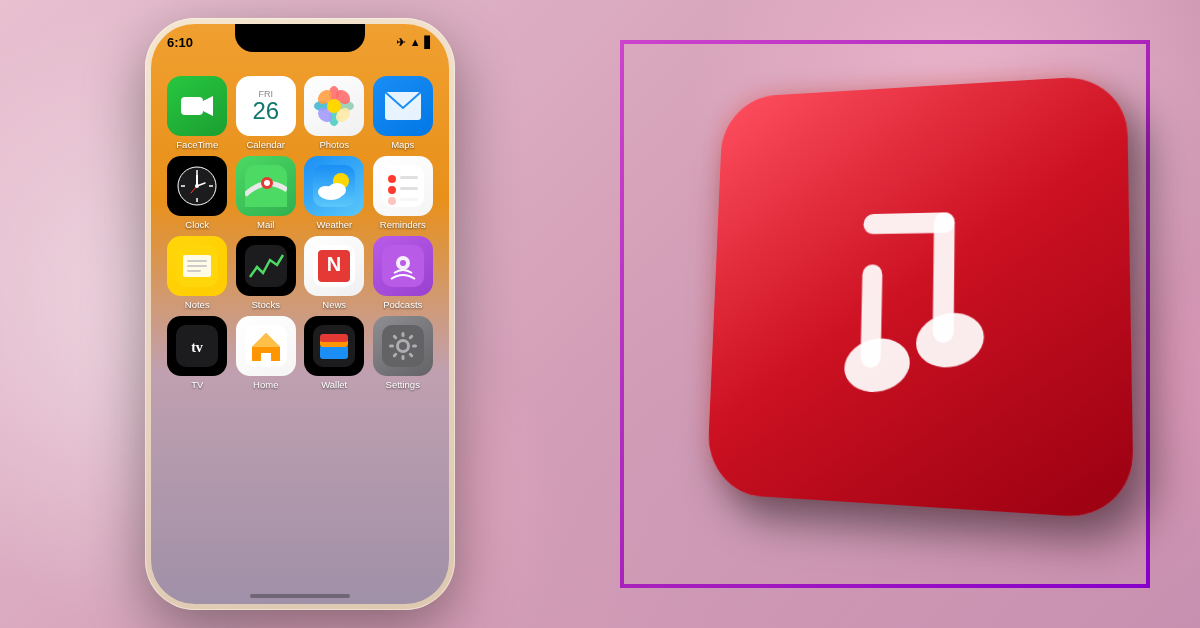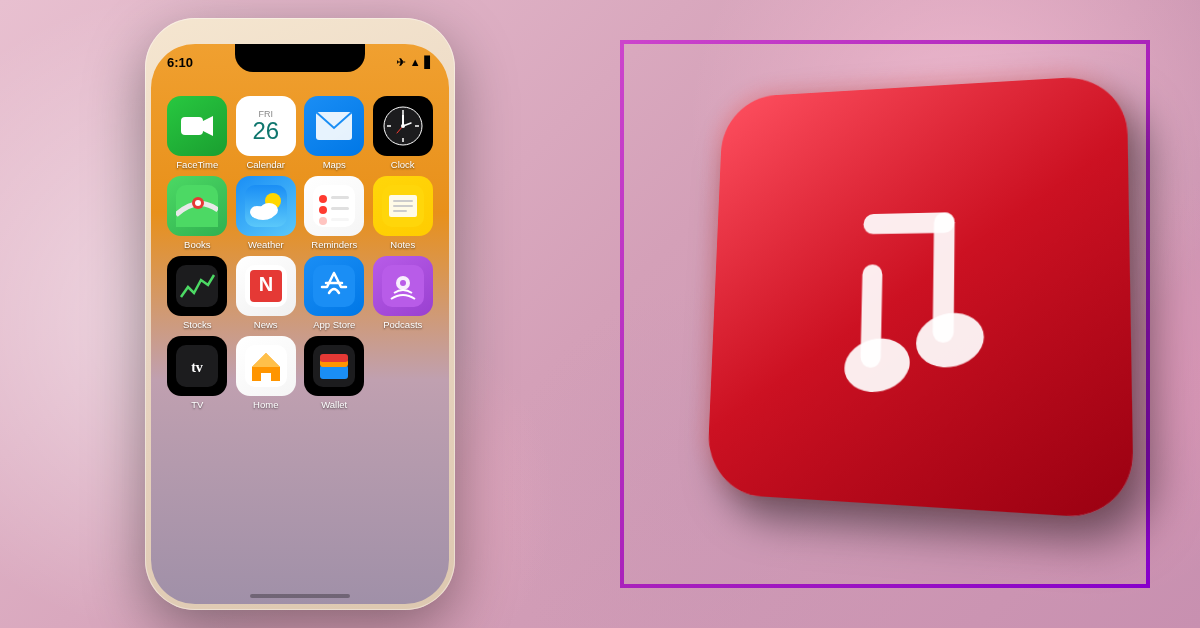--- a/index.html
+++ b/index.html
@@ -73,21 +73,20 @@
 
     .iphone-inner {
       position: absolute;
       top: 6px;
       left: 6px;
       right: 6px;
       bottom: 6px;
       border-radius: 44px;
       overflow: hidden;
       background: linear-gradient(180deg, #f0a030 0%, #e8901a 30%, #c0a0b0 60%, #a090a8 100%);
-      margin-top: 20px;
     }
 
     
     .notch {
       position: absolute;
       top: 0;
       left: 50%;
       transform: translateX(-50%);
       width: 130px;
       height: 28px;
@@ -260,20 +259,37 @@
       </div>
 
       <div class="app-item">
         <div class="app-icon icon-calendar">
           <span class="cal-day">FRI</span>
           <span class="cal-num">26</span>
         </div>
         <span class="app-label">Calendar</span>
       </div>
 
+      <div class="app-item">
+        <div class="app-icon icon-photos">
+          <svg width="40" height="40" viewBox="0 0 40 40">
+            <circle cx="20" cy="20" r="7" fill="#FFD700"></circle>
+            <ellipse cx="20" cy="8" rx="5" ry="8" fill="#FF6B6B" opacity="0.9"></ellipse>
+            <ellipse cx="20" cy="32" rx="5" ry="8" fill="#4ECDC4" opacity="0.9"></ellipse>
+            <ellipse cx="8" cy="20" rx="8" ry="5" fill="#45B7D1" opacity="0.9"></ellipse>
+            <ellipse cx="32" cy="20" rx="8" ry="5" fill="#96CEB4" opacity="0.9"></ellipse>
+            <ellipse cx="11" cy="11" rx="6" ry="8" fill="#FF9F43" opacity="0.9" transform="rotate(45 11 11)"></ellipse>
+            <ellipse cx="29" cy="11" rx="6" ry="8" fill="#FF6B6B" opacity="0.9" transform="rotate(-45 29 11)"></ellipse>
+            <ellipse cx="11" cy="29" rx="6" ry="8" fill="#A29BFE" opacity="0.9" transform="rotate(-45 11 29)"></ellipse>
+            <ellipse cx="29" cy="29" rx="6" ry="8" fill="#FFEAA7" opacity="0.9" transform="rotate(45 29 29)"></ellipse>
+            <circle cx="20" cy="20" r="7" fill="#FFD700"></circle>
+          </svg>
+        </div>
+        <span class="app-label">Photos</span>
+      </div>
 
 
       <div class="app-item">
         <div class="app-icon icon-mail">
           <svg width="36" height="28" viewBox="0 0 36 28">
             <rect x="0" y="0" width="36" height="28" rx="3" fill="white" opacity="0.9"></rect>
             <polyline points="0,0 18,16 36,0" fill="none" stroke="#1a8ef5" stroke-width="2"></polyline>
           </svg>
         </div>
         <span class="app-label">Maps</span>
@@ -306,21 +322,21 @@
           <svg width="42" height="42" viewBox="0 0 42 42">
             <rect width="42" height="42" rx="10" fill="#4cd964"></rect>
             <rect x="0" y="20" width="42" height="22" rx="0" fill="#4cd964"></rect>
 
             <path d="M0 30 Q21 10 42 25" stroke="#e8e8e8" stroke-width="5" fill="none"></path>
 
             <circle cx="22" cy="18" r="6" fill="#e53935"></circle>
             <circle cx="22" cy="18" r="3" fill="white"></circle>
           </svg>
         </div>
-        <span class="app-label">Books</span>
+        <span class="app-label">Mail</span>
       </div>
 
       <div class="app-item">
         <div class="app-icon icon-weather">
           <svg width="42" height="42" viewBox="0 0 42 42">
             <defs>
               <linearGradient id="sky" x1="0" y1="0" x2="0" y2="1">
                 <stop offset="0%" stop-color="#1a8ef5"></stop>
                 <stop offset="100%" stop-color="#5ac8fa"></stop>
               </linearGradient>
@@ -380,31 +396,20 @@
           <svg width="42" height="42" viewBox="0 0 42 42">
             <rect width="42" height="42" rx="10" fill="white"></rect>
             <rect x="5" y="5" width="32" height="32" rx="4" fill="#e53935"></rect>
             <text x="21" y="26" text-anchor="middle" font-size="20" font-weight="bold" fill="white">N</text>
           </svg>
         </div>
         <span class="app-label">News</span>
       </div>
 
 
-      <div class="app-item">
-        <div class="app-icon icon-appstore">
-          <svg width="42" height="42" viewBox="0 0 42 42">
-            <rect width="42" height="42" rx="10" fill="#1a8ef5"></rect>
-
-            <path d="M21 8 L28 22 L33 22 M21 8 L14 22 L9 22 M13 18 L29 18" stroke="white" stroke-width="2.5" fill="none" stroke-linecap="round" stroke-linejoin="round"></path>
-            <path d="M16 28 Q21 20 26 28" stroke="white" stroke-width="2.5" fill="none" stroke-linecap="round"></path>
-          </svg>
-        </div>
-        <span class="app-label">App Store</span>
-      </div>
 
       <div class="app-item">
         <div class="app-icon icon-podcasts">
           <svg width="42" height="42" viewBox="0 0 42 42">
             <rect width="42" height="42" rx="10" fill="#b85ce8"></rect>
             <circle cx="21" cy="18" r="7" fill="white" opacity="0.9"></circle>
             <path d="M12 28 Q21 22 30 28" stroke="white" stroke-width="2" fill="none"></path>
             <path d="M9 34 Q21 26 33 34" stroke="white" stroke-width="2" fill="none"></path>
             <circle cx="21" cy="18" r="3" fill="#b85ce8"></circle>
           </svg>
@@ -440,18 +445,38 @@
             <rect width="42" height="42" rx="10" fill="#1c1c1e"></rect>
 
             <rect x="7" y="20" width="28" height="14" rx="3" fill="#1a8ef5"></rect>
             <rect x="7" y="14" width="28" height="8" rx="3" fill="#ff9500"></rect>
             <rect x="7" y="9" width="28" height="8" rx="3" fill="#e53935"></rect>
           </svg>
         </div>
         <span class="app-label">Wallet</span>
       </div>
 
+      <div class="app-item">
+        <div class="app-icon icon-settings">
+          <svg width="42" height="42" viewBox="0 0 42 42">
+            <rect width="42" height="42" rx="10" fill="#636366"></rect>
+
+            <circle cx="21" cy="21" r="7" fill="#aeaeb2"></circle>
+            <circle cx="21" cy="21" r="4" fill="#636366"></circle>
+
+            <rect x="19.5" y="7" width="3" height="5" rx="1.5" fill="#aeaeb2"></rect>
+            <rect x="19.5" y="30" width="3" height="5" rx="1.5" fill="#aeaeb2"></rect>
+            <rect x="7" y="19.5" width="5" height="3" rx="1.5" fill="#aeaeb2"></rect>
+            <rect x="30" y="19.5" width="5" height="3" rx="1.5" fill="#aeaeb2"></rect>
+            <rect x="10.5" y="10.5" width="5" height="3" rx="1.5" fill="#aeaeb2" transform="rotate(45 13 12)"></rect>
+            <rect x="26.5" y="10.5" width="5" height="3" rx="1.5" fill="#aeaeb2" transform="rotate(-45 29 12)"></rect>
+            <rect x="10.5" y="28.5" width="5" height="3" rx="1.5" fill="#aeaeb2" transform="rotate(-45 13 30)"></rect>
+            <rect x="26.5" y="28.5" width="5" height="3" rx="1.5" fill="#aeaeb2" transform="rotate(45 29 30)"></rect>
+          </svg>
+        </div>
+        <span class="app-label">Settings</span>
+      </div>
 
     </div>
 
     <div class="home-indicator"></div>
   </div>
 </div>
 
 </body></html>

